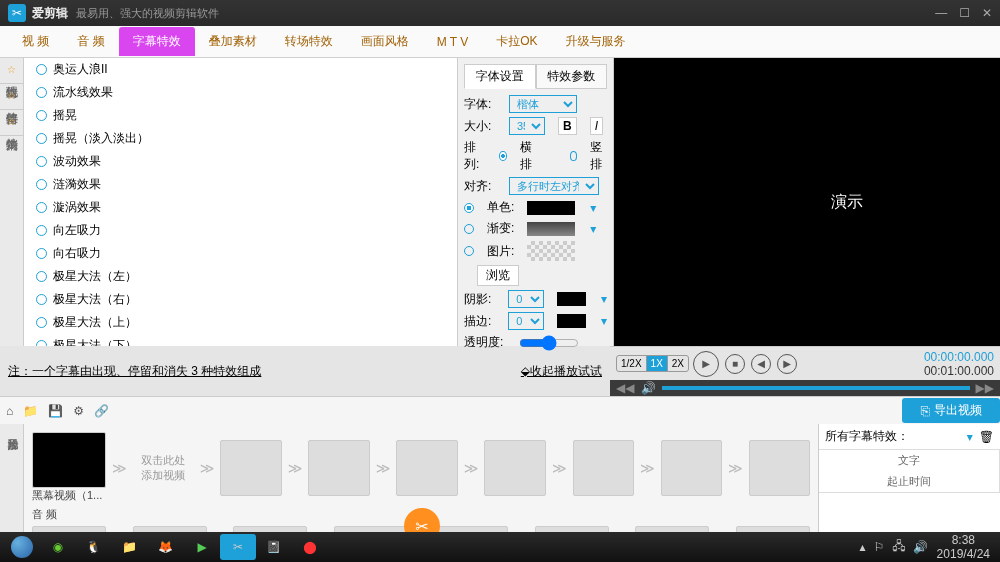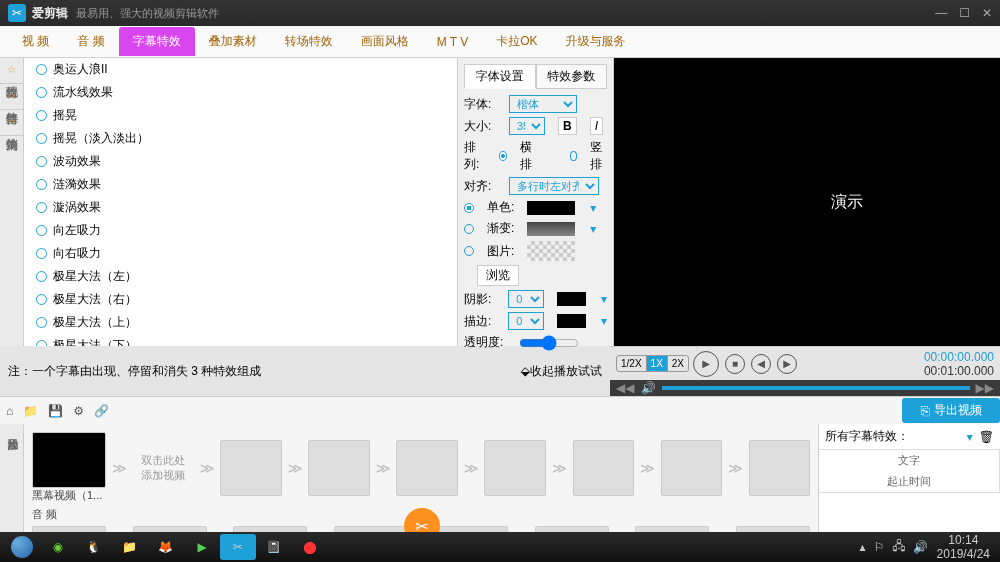--- a/index.html
+++ b/index.html
@@ -223,21 +223,21 @@
         <span class="lbl" style="width:42px">透明度:</span>
         <input type="range" value="50" style="">
       </div>
   </div>
   <div class="preview">
     <span class="demotxt">演示</span>
   </div>
 </div>
 
 <div style="display:flex;background:#e5e5e5;">
-  <div style="width:610px;display:flex;align-items:center;padding:5px 8px;">
+  <div style="width:610px;display:flex;align-items:center;padding:5px 8px;text-decoration:underline;">
     <span class="note">注：一个字幕由出现、停留和消失 3 种特效组成</span>
     <span class="collapse" style="margin-left:auto"><span class="ci">⬙</span><span>收起</span></span>
     <span class="trybtn">播放试试</span>
   </div>
   <div style="flex:1;display:flex;flex-direction:column;">
     <div class="controlbar">
       <div class="speed">
           <span>1/2X</span>
           <span class="on">1X</span>
           <span>2X</span>
@@ -346,17 +346,17 @@
   <div class="tb" style="color:#5c5">▶</div>
   <div class="tb" style="background:#1ea0d8;border-radius:3px">✂</div>
   <div class="tb">📓</div>
   <div class="tb" style="color:#f33">⬤</div>
   <div class="tray">
     <span>▴</span>
     <span>⚐</span>
     <span>🖧</span>
     <span>🔊</span>
     <div style="text-align:center">
-      <div>10:14</div>
+      <div>8:38</div>
       <div>2019/4/24</div>
     </div>
   </div>
 </div>
 
 </body></html>

